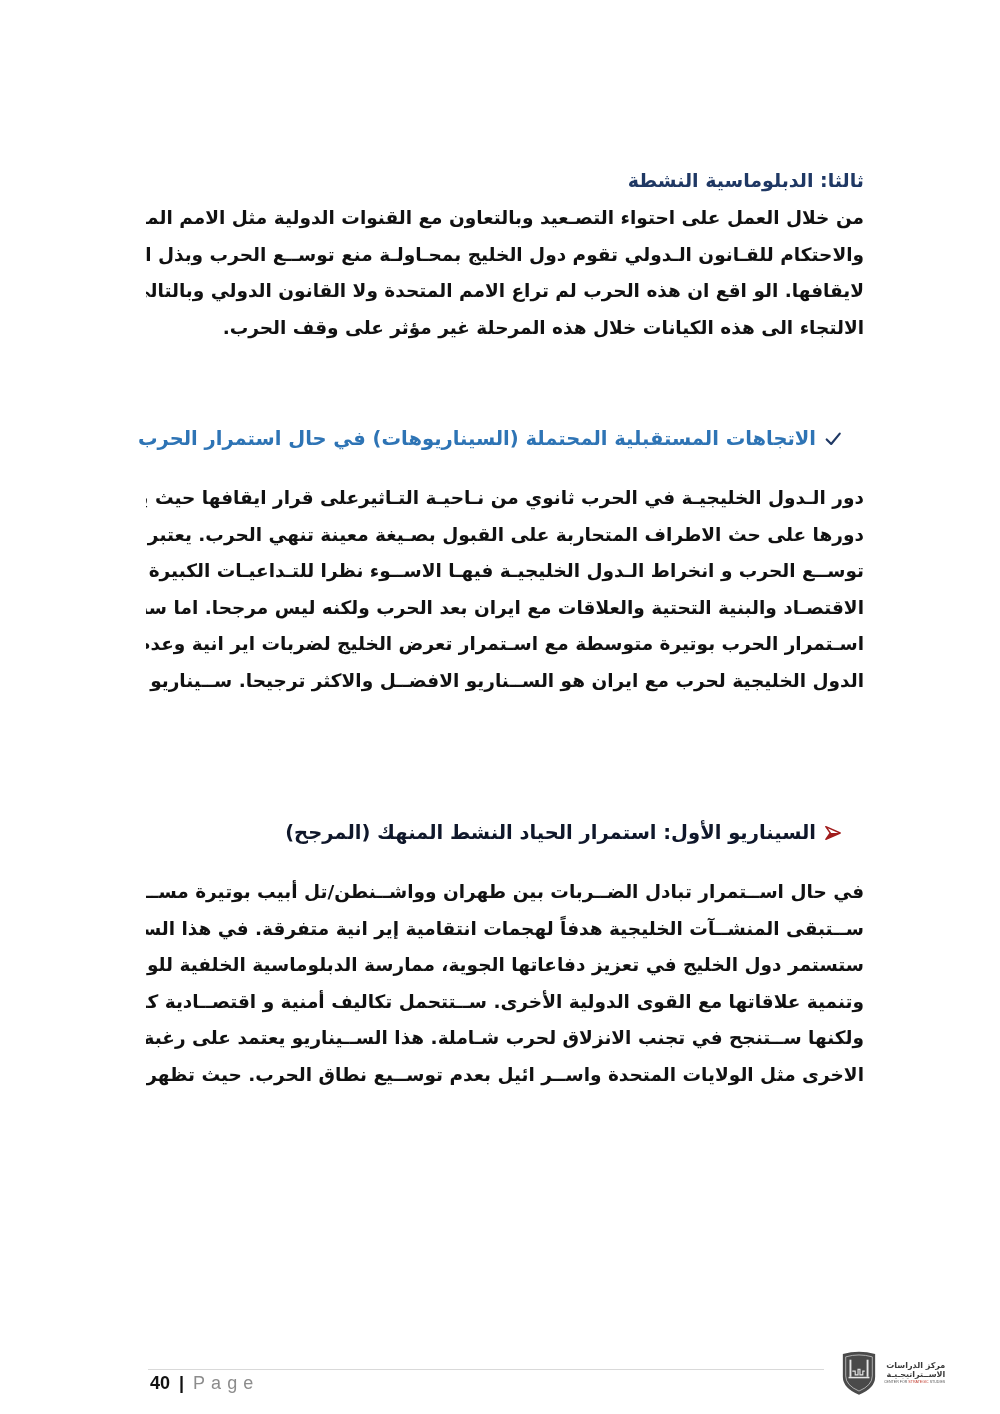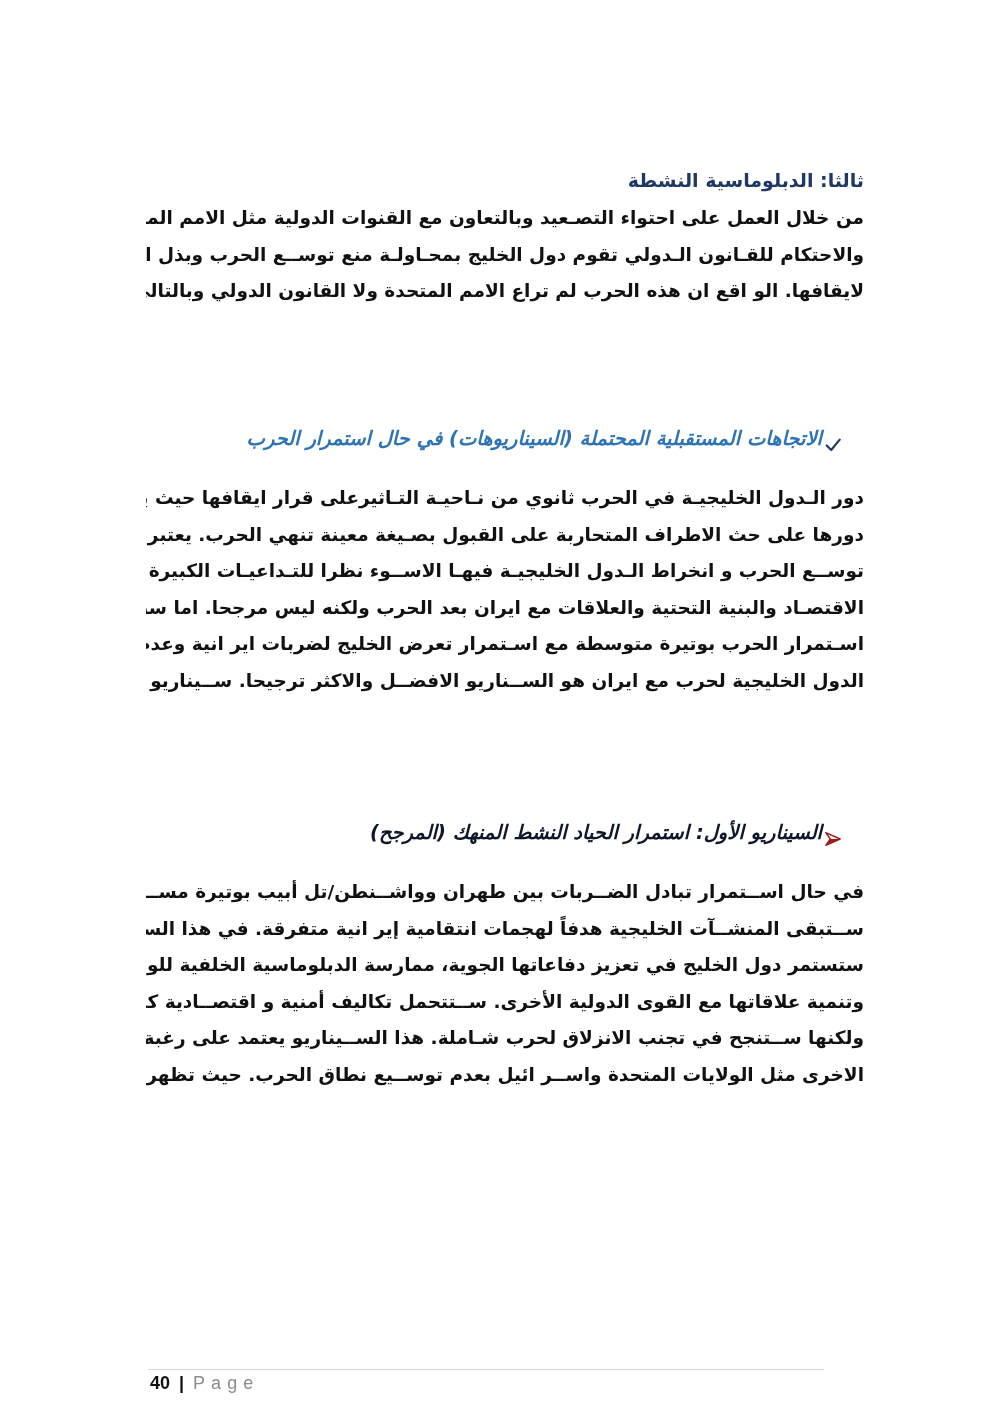--- a/index.html
+++ b/index.html
@@ -55,23 +55,22 @@
     .para .line.last {
       text-align-last: right;
     }
     .bullet-heading {
       position: absolute;
       font-weight: bold;
       font-size: 19.5px;
       line-height: 30px;
       white-space: nowrap;
       display: flex;
-      align-items: flex-end;
-      gap: 2px;
-      font-style: italic;
+      align-items: center;
+      gap: 8px;
     }
     .bullet-heading.blue { color: #2e74b5; }
     .bullet-heading.red { color: #0f172a; }
     .bullet-icon {
       display: inline-block;
       width: 18px; height: 18px;
     }
     .footer-rule {
       position: absolute;
       left: 148px;
@@ -135,20 +134,21 @@
 <body>
 
 <div class="page">
 
   <div class="content" style="top:166px;">
     <div class="section-title" style="right:0; top:0;">ثالثا: الدبلوماسية النشطة</div>
     <div class="para" style="top:34px;">
       <span class="line">من خلال العمل على احتواء التصـعيد وبالتعاون مع  القنوات الدولية مثل الامم المتحدة</span>
       <span class="line">والاحتكام للقـانون الـدولي تقوم دول الخليج بمحـاولـة منع توســع الحرب وبذل الجهد</span>
       <span class="line">لايقافها. الو اقع ان هذه الحرب لم تراع الامم المتحدة ولا القانون الدولي وبالتالي قد يكون</span>
+      <span class="line last">الالتجاء الى هذه الكيانات خلال هذه المرحلة غير مؤثر على وقف الحرب.</span>
     </div>
   </div>
 
   <div class="content" style="top:424px;">
     <div class="bullet-heading blue" style="right:22px; top:0;">
       <svg class="bullet-icon" viewBox="0 0 20 20">
         <path d="M3 10.5 L8 15.5 L17.5 4" fill="none" stroke="#1f3864" stroke-width="2.4" stroke-linecap="round" stroke-linejoin="round"></path>
       </svg>
       <span>الاتجاهات المستقبلية المحتملة (السيناريوهات) في حال استمرار الحرب</span>
     </div>
@@ -180,14 +180,29 @@
     </div>
   </div>
 
   <div class="footer-rule"></div>
   <div class="footer-page">
     <span class="num">40</span>
     <span class="sep">|</span>
     <span class="word">Page</span>
   </div>
 
+  <div class="logo">
+    <svg class="logo-shield" viewBox="0 0 40 48">
+      <path d="M3 4 Q20 -1 37 4 L37 28 Q37 40 20 47 Q3 40 3 28 Z" fill="#4a4a4a"></path>
+      <path d="M6 7 Q20 3 34 7 L34 27 Q34 37 20 43 Q6 37 6 27 Z" fill="none" stroke="#d0d0d0" stroke-width="0.8"></path>
+      <rect x="10" y="10" width="2" height="18" fill="#e6e6e6"></rect>
+      <rect x="28" y="10" width="2" height="18" fill="#e6e6e6"></rect>
+      <rect x="9" y="28" width="22" height="1.6" fill="#e6e6e6"></rect>
+      <path d="M13 22 h3 v4 h3 v-6 h2 v6 h3 v-4 h2" fill="none" stroke="#e6e6e6" stroke-width="1.2"></path>
+    </svg>
+    <div class="logo-text">
+      <span class="ar1">مركز الدراسات</span>
+      <span class="ar2">الاســتراتيجـيـة</span>
+      <span class="en"><span>CENTER FOR</span> <span class="accent">STRATEGIC</span> <span>STUDIES</span></span>
+    </div>
+  </div>
 
 </div>
 
 </body></html>

